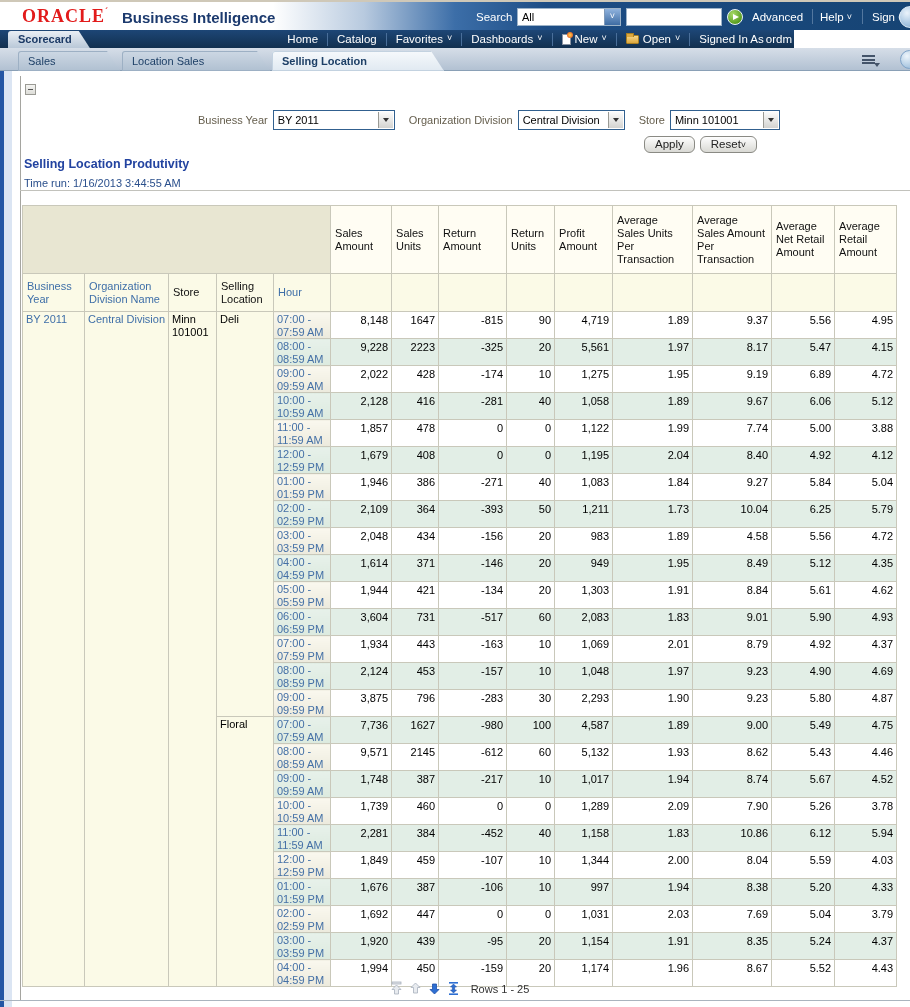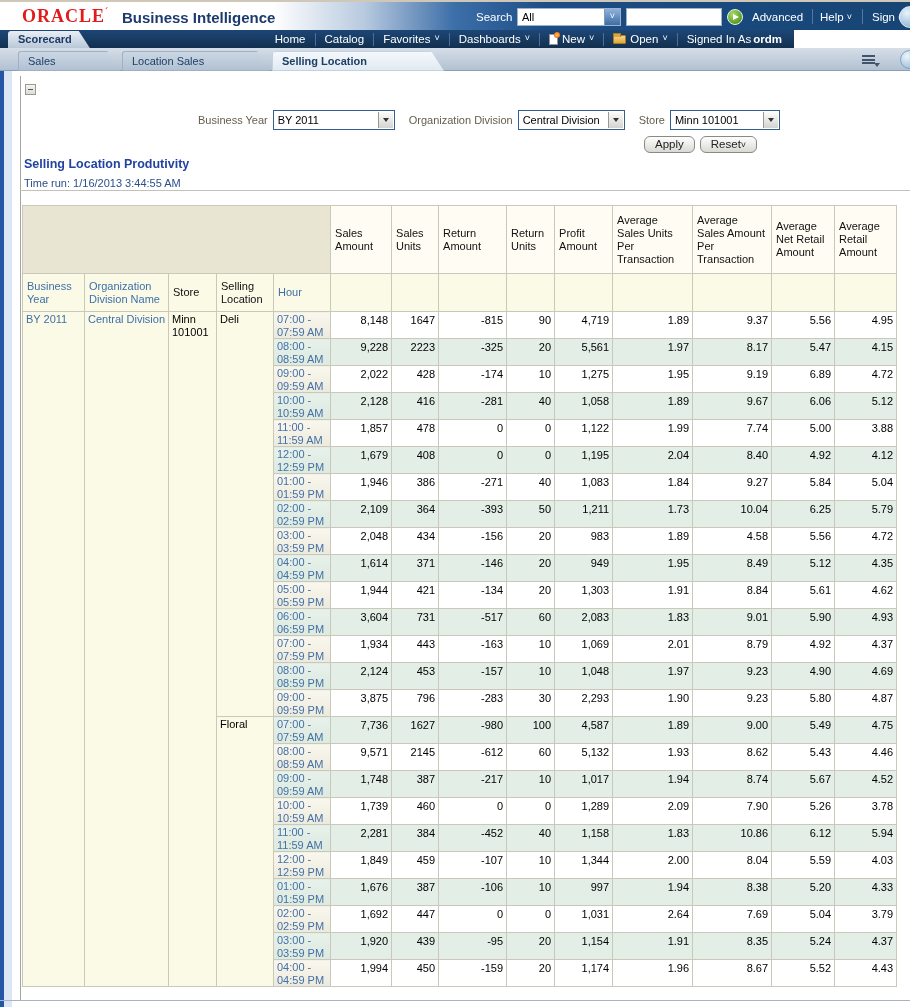--- a/index.html
+++ b/index.html
@@ -26,21 +26,21 @@
   .chev { font-size:9px; position:relative; top:-1px; }
   .corner-circle { position:absolute; right:-11px; top:4px; width:22px; height:22px; border-radius:50%; background:radial-gradient(circle at 35% 30%,#eaf3fb,#9fc0de 65%,#6b94ba); border:1px solid #dcE9f4; }
 
   
   .navbar { position:absolute; left:0; top:30px; width:794px; height:18px; background:linear-gradient(180deg,#1d4676,#12304f); }
   .scorecard-tab { position:absolute; left:8px; top:1px; height:17px; padding:0 18px 0 10px; background:linear-gradient(180deg,#e9eef4,#b9c8d8); color:#1c3a66; font-size:11px; font-weight:bold; line-height:17px; clip-path:polygon(0 0, calc(100% - 11px) 0, 100% 100%, 0 100%); border-radius:3px 0 0 0; cursor:pointer; }
   .nav-links { position:absolute; right:0; top:0; height:18px; display:flex; align-items:center; color:#fff; font-size:11.5px; white-space:nowrap; }
   .nav-links .item { margin:0 9px; cursor:pointer; display:flex; align-items:center; gap:4px; }
   .nav-links .vsep { width:1px; height:13px; background:#4a6f9a; }
   .signed-in { margin:0 2px 0 9px; }
-  .signed-user { font-weight:bold; margin-right:12px; }
+  .signed-user { font-weight:normal; margin-right:2px; }
   .icon-page { display:inline-block; width:9px; height:11px; background:#fff; border:1px solid #8a93a2; position:relative; }
   .icon-page::after { content:""; position:absolute; right:-3px; top:-3px; width:6px; height:6px; border-radius:50%; background:radial-gradient(#ffd24a,#e2441f); }
   .icon-folder { display:inline-block; width:13px; height:9px; background:linear-gradient(180deg,#f7d687,#dca83e); border:1px solid #a97f22; border-radius:1px; position:relative; }
   .icon-folder::before { content:""; position:absolute; left:-1px; top:-3px; width:6px; height:3px; background:#dca83e; border:1px solid #a97f22; border-bottom:none; border-radius:1px 1px 0 0; }
 
   
   .tabstrip { position:absolute; left:0; top:48px; width:910px; height:23px; background:linear-gradient(180deg,#d6dee8,#b2c1d2); border-bottom:1px solid #8aa0b6; }
   .ptab { position:absolute; top:3px; height:20px; line-height:20px; font-size:11px; color:#1d3f66; padding:0 20px 0 10px; clip-path:polygon(0 0, calc(100% - 13px) 0, 100% 100%, 0 100%); cursor:pointer; background:linear-gradient(180deg,#cdd8e4,#b0c0d1); border-radius:3px 0 0 0; box-shadow:inset 0 0 0 1px #9db0c4; }
   .ptab.active { background:linear-gradient(180deg,#f6f9fc,#e0e9f1); font-weight:bold; box-shadow:inset 0 0 0 1px #c3d2e0; }
   .view-selector { position:absolute; right:30px; top:7px; width:18px; height:12px; cursor:pointer; }
@@ -516,21 +516,21 @@
             <td class="num">5.20</td>
             <td class="num">4.33</td>
           </tr>
           <tr class="drow rw">
             <td class="hour">02:00 - 02:59 PM</td>
             <td class="num">1,692</td>
             <td class="num">447</td>
             <td class="num">0</td>
             <td class="num">0</td>
             <td class="num">1,031</td>
-            <td class="num">2.64</td>
+            <td class="num">2.03</td>
             <td class="num">7.69</td>
             <td class="num">5.04</td>
             <td class="num">3.79</td>
           </tr>
           <tr class="drow rg">
             <td class="hour">03:00 - 03:59 PM</td>
             <td class="num">1,920</td>
             <td class="num">439</td>
             <td class="num">-95</td>
             <td class="num">20</td>
@@ -549,15 +549,33 @@
             <td class="num">1,174</td>
             <td class="num">1.96</td>
             <td class="num">8.67</td>
             <td class="num">5.52</td>
             <td class="num">4.43</td>
           </tr>
         </tbody>
     </table>
   </div>
 
+  <div class="pager">
+    <svg width="15" height="15" viewBox="0 0 15 15">
+      <rect x="3" y="1" width="9" height="2" fill="#dfe3e8" stroke="#a7b0bc" stroke-width="0.8"></rect>
+      <path d="M7.5 4 L12 8.5 H9.5 V13 H5.5 V8.5 H3 Z" fill="#e8ebef" stroke="#a7b0bc" stroke-width="0.8"></path>
+    </svg>
+    <svg width="15" height="15" viewBox="0 0 15 15">
+      <path d="M7.5 2 L12 6.5 H9.5 V12 H5.5 V6.5 H3 Z" fill="#e8ebef" stroke="#a7b0bc" stroke-width="0.8"></path>
+    </svg>
+    <svg width="15" height="15" viewBox="0 0 15 15">
+      <path d="M7.5 13 L3 8.5 H5.5 V3 H9.5 V8.5 H12 Z" fill="#2e6fd2" stroke="#1d4fa8" stroke-width="0.8"></path>
+    </svg>
+    <svg width="15" height="15" viewBox="0 0 15 15">
+      <rect x="3" y="1" width="9" height="1.6" fill="#2e6fd2"></rect>
+      <rect x="3" y="12.4" width="9" height="1.6" fill="#2e6fd2"></rect>
+      <path d="M7.5 3 L10.5 6 H8.6 V9 H10.5 L7.5 12 L4.5 9 H6.4 V6 H4.5 Z" fill="#2e6fd2" stroke="#1d4fa8" stroke-width="0.6"></path>
+    </svg>
+    <span class="label">Rows 1 - 25</span>
+  </div>
 
   <div class="bottom-line"></div>
 </div>
 
 </body></html>

